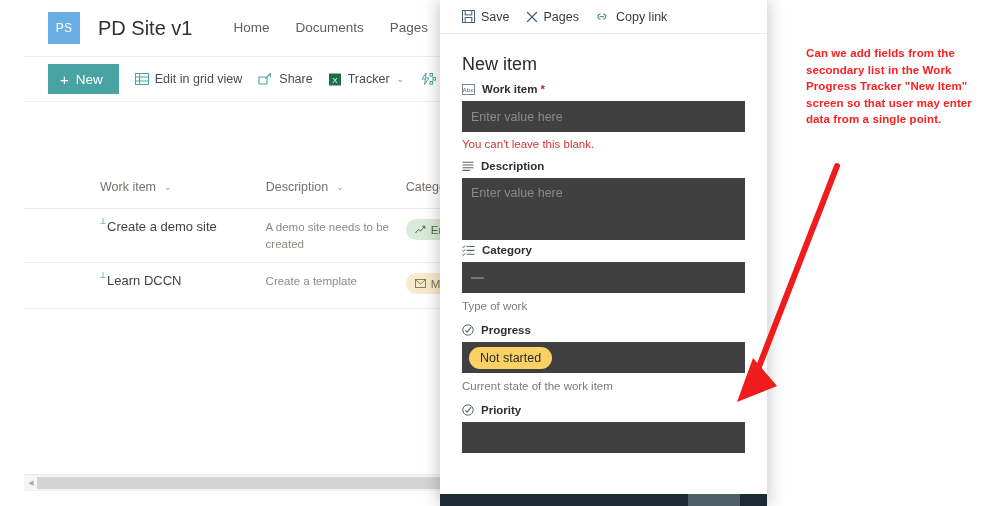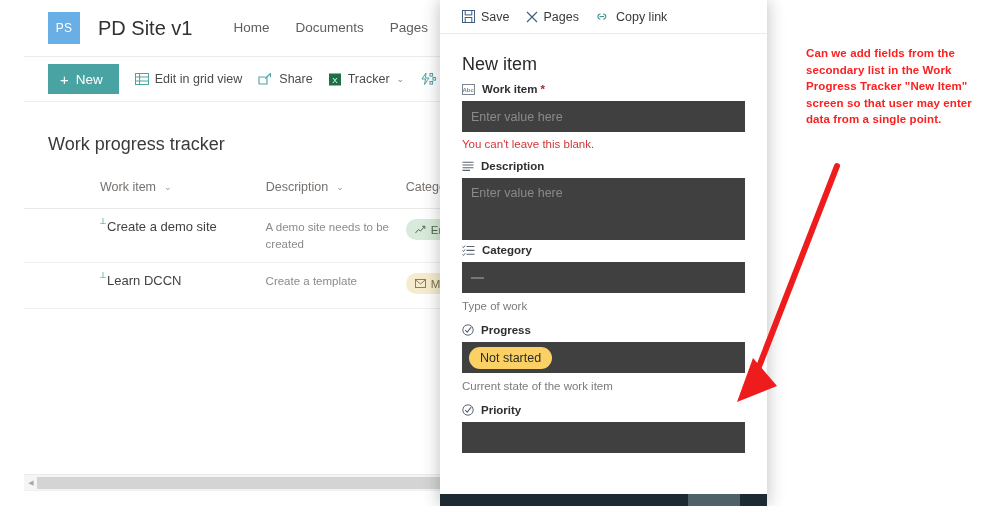--- a/index.html
+++ b/index.html
@@ -343,21 +343,20 @@
             <rect x="10" y="1.5" width="2.6" height="2.6" fill="none" stroke="#4aa3a3" stroke-width="1"></rect>
             <rect x="13" y="5.5" width="2.6" height="2.6" fill="none" stroke="#4aa3a3" stroke-width="1"></rect>
             <rect x="10" y="9.5" width="2.6" height="2.6" fill="none" stroke="#4aa3a3" stroke-width="1"></rect>
           </svg>
         </span>
         <span>Automa</span>
       </div>
     </div>
     <div class="cmdbar-rule"></div>
 
-    <div class="list-title">Work progress tracker</div>
 
     <div class="tbl">
       <div class="tbl-head">
         <div class="th c-work">
           <span>Work item</span>
           <span class="chev">⌄</span>
         </div>
         <div class="th c-desc">
           <span>Description</span>
           <span class="chev">⌄</span>

